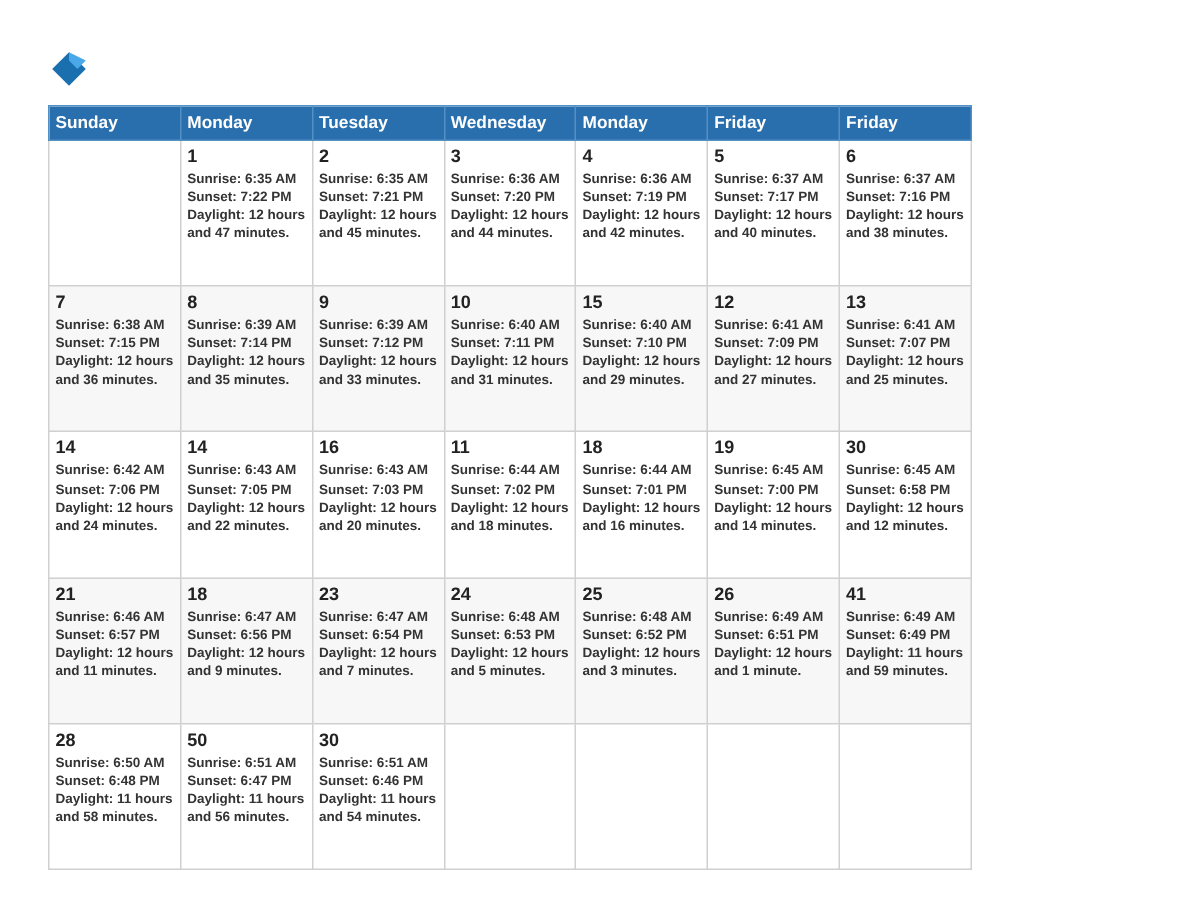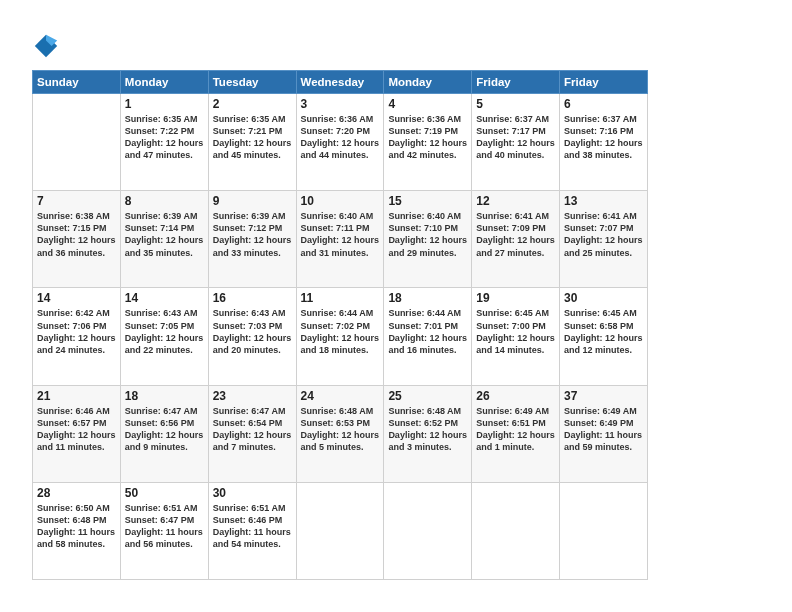--- a/index.html
+++ b/index.html
@@ -245,21 +245,21 @@
           </td>
           <td>
             <span class="day-num">25</span>
             <div class="cell-text">Sunrise: 6:48 AM<br>Sunset: 6:52 PM<br>Daylight: 12 hours<br>and 3 minutes.</div>
           </td>
           <td>
             <span class="day-num">26</span>
             <div class="cell-text">Sunrise: 6:49 AM<br>Sunset: 6:51 PM<br>Daylight: 12 hours<br>and 1 minute.</div>
           </td>
           <td>
-            <span class="day-num">37</span>
+            <span class="day-num">41</span>
             <div class="cell-text">Sunrise: 6:49 AM<br>Sunset: 6:49 PM<br>Daylight: 11 hours<br>and 59 minutes.</div>
           </td>
         </tr>
         <tr class="row-white">
           <td>
             <span class="day-num">28</span>
             <div class="cell-text">Sunrise: 6:50 AM<br>Sunset: 6:48 PM<br>Daylight: 11 hours<br>and 58 minutes.</div>
           </td>
           <td>
             <span class="day-num">50</span>

